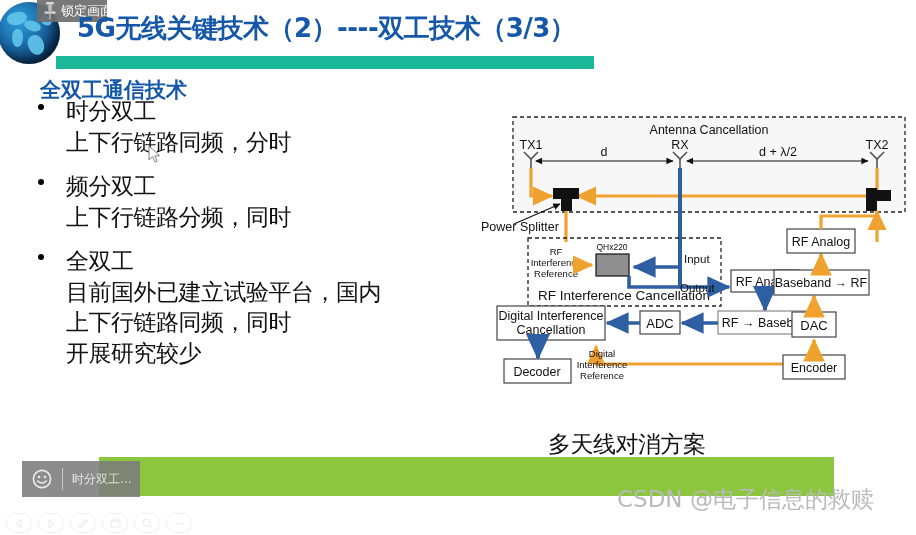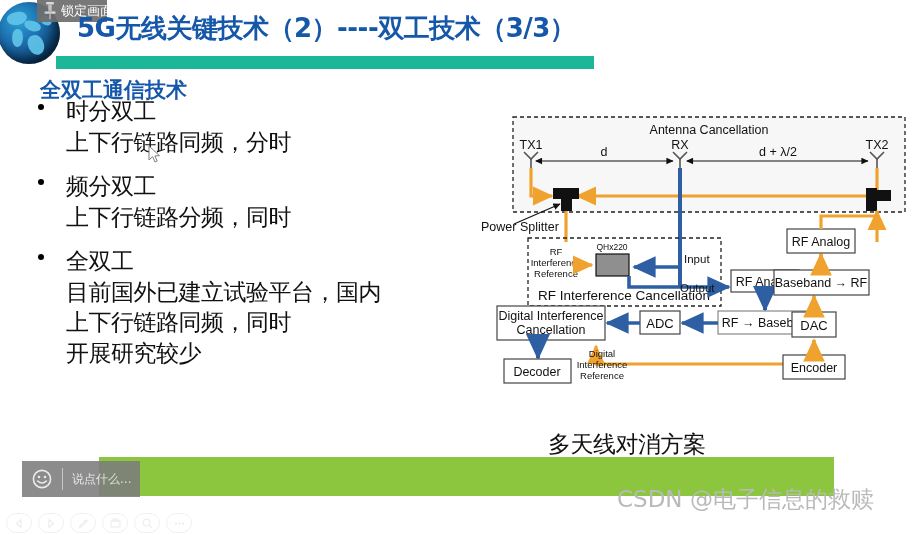--- a/index.html
+++ b/index.html
@@ -235,21 +235,21 @@
   <div class="greenbar"></div>
 
   <div class="commentbar">
     <svg class="cmt-emoji" viewBox="0 0 20 20">
       <circle cx="10" cy="10" r="8.6" fill="none" stroke="#e9e9e9" stroke-width="1.6"></circle>
       <circle cx="7" cy="8" r="1.3" fill="#e9e9e9"></circle>
       <circle cx="13" cy="8" r="1.3" fill="#e9e9e9"></circle>
       <path d="M5.6,12 Q10,16 14.4,12" fill="none" stroke="#e9e9e9" stroke-width="1.6" stroke-linecap="round"></path>
     </svg>
     <div class="cmt-div"></div>
-    <div class="cmt-ph">说点什么...</div>
+    <div class="cmt-ph">时分双工...</div>
   </div>
 
   <div class="toolbar">
     <div class="tbtn">
       <svg width="8" height="9" viewBox="0 0 8 9">
           <path d="M6,0.6 L1.4,4.5 L6,8.4 Z" fill="none" stroke="#dcdcdc" stroke-width="1.1"></path>
         </svg>
     </div>
     <div class="tbtn">
       <svg width="8" height="9" viewBox="0 0 8 9">

